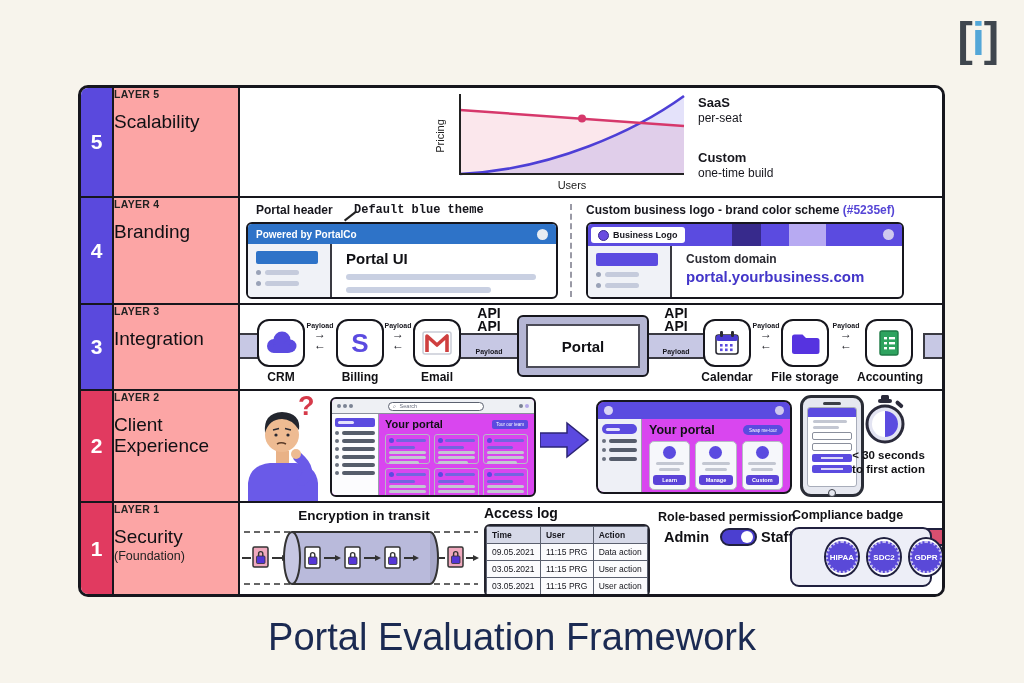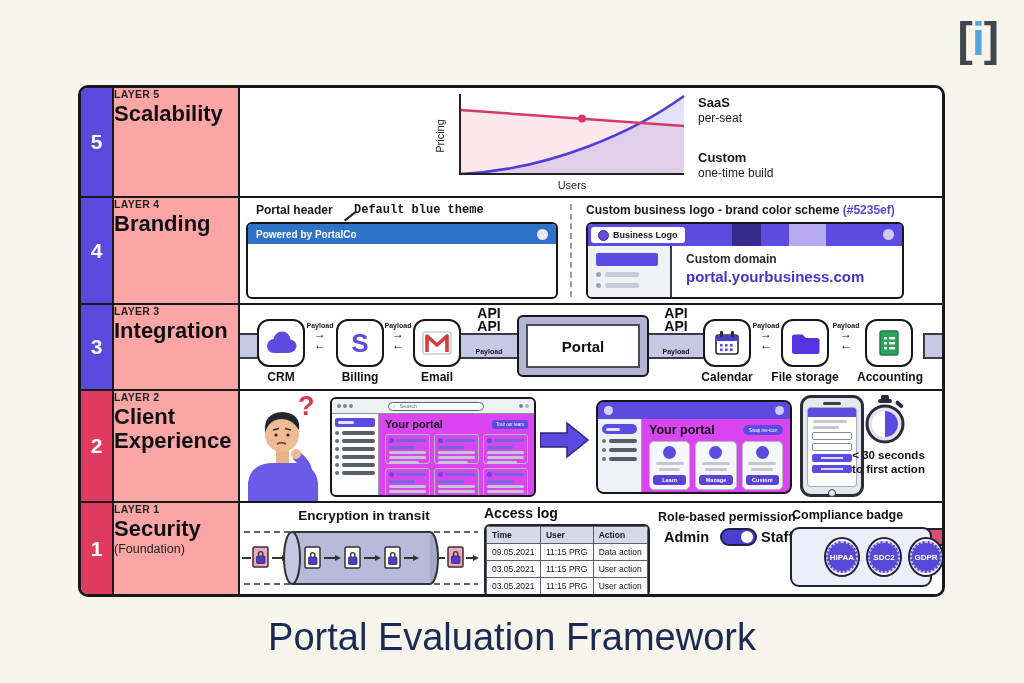--- a/index.html
+++ b/index.html
@@ -15,21 +15,21 @@
            border:3px solid #16161d; border-radius:10px; display:flex; flex-direction:column; overflow:hidden; }
   .row { display:flex; border-bottom:2.5px solid #16161d; }
   .row:last-child { border-bottom:none; flex:1; }
   .r5 { height:110px; } .r4 { height:107px; } .r3 { height:86px; } .r2 { height:112px; }
   .numcell { width:33px; flex:0 0 33px; display:flex; align-items:center; justify-content:center;
              color:#fff; font-weight:bold; font-size:21px; border-right:2.5px solid #16161d; }
   .purple-bg { background:#5a49dd; } .red-bg { background:#e13a60; }
   .labelcell { width:126px; flex:0 0 126px; border-right:2.5px solid #16161d; display:flex; flex-direction:column;
                justify-content:flex-start; padding-left:0; background:#fca5a5; }
   .layer-tag { font-size:10.5px; font-weight:bold; color:#222; letter-spacing:.3px; }
-  .layer-name { font-size:22px; font-weight:bold; color:#101014; line-height:1.08; margin-top:2px; }
+  .layer-name { font-size:19px; font-weight:normal; color:#101014; line-height:1.08; margin-top:12px; }
   .layer-sub { font-size:12.5px; color:#222; margin-top:1px; }
   .content { flex:1; position:relative; background:#fff; overflow:hidden; }
 
   
   .chart-svg { position:absolute; left:192px; top:2px; }
   .chart-side { position:absolute; left:458px; font-size:12px; color:#16161d; line-height:1.2; }
   .chart-side b { font-size:13px; }
 
   
   .callout { position:absolute; font-size:12px; font-weight:bold; color:#16161d; white-space:nowrap; }
@@ -216,20 +216,38 @@
       <div class="content">
         <div class="callout" style="left:16px; top:5px;">Portal header</div>
         <div class="callout" style="left:114px; top:5px;font-family:Liberation Mono, monospace;">Default blue theme</div>
         <div class="pointer-line" style="left:103px; top:17px;"></div>
 
         <div class="mock-window" style="left:6px; top:24px; width:312px; height:77px;">
           <div class="win-header-blue">
             <span>Powered by PortalCo</span>
             <span class="win-circle"></span>
           </div>
+          <div class="win-body">
+            <div class="win-side">
+              <div class="side-btn blue-fill"></div>
+              <div class="side-item">
+                  <span class="sdot"></span>
+                  <span class="sbar"></span>
+                </div>
+              <div class="side-item">
+                  <span class="sdot"></span>
+                  <span class="sbar"></span>
+                </div>
+            </div>
+            <div class="win-main">
+              <div class="ui-title">Portal UI</div>
+              <div class="ui-line" style="width:190px;"></div>
+              <div class="ui-line" style="width:145px;"></div>
+            </div>
+          </div>
         </div>
 
         <div class="brand-divider"></div>
 
         <div class="callout" style="left:346px; top:5px;text-align:center;">
           <span>Custom business logo - brand color scheme</span>
           <span class="hex">(#5235ef)</span>
         </div>
 
         <div class="mock-window" style="left:346px; top:24px; width:318px; height:77px;">

